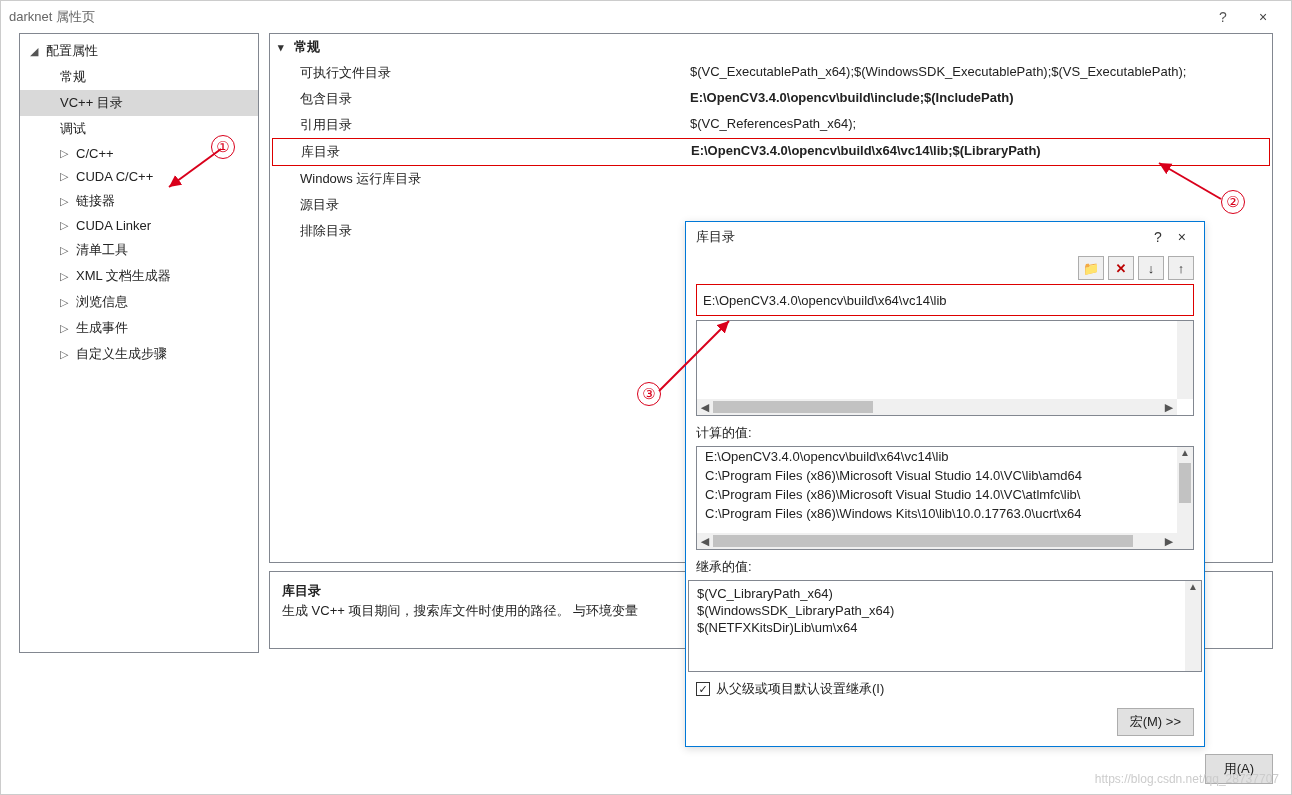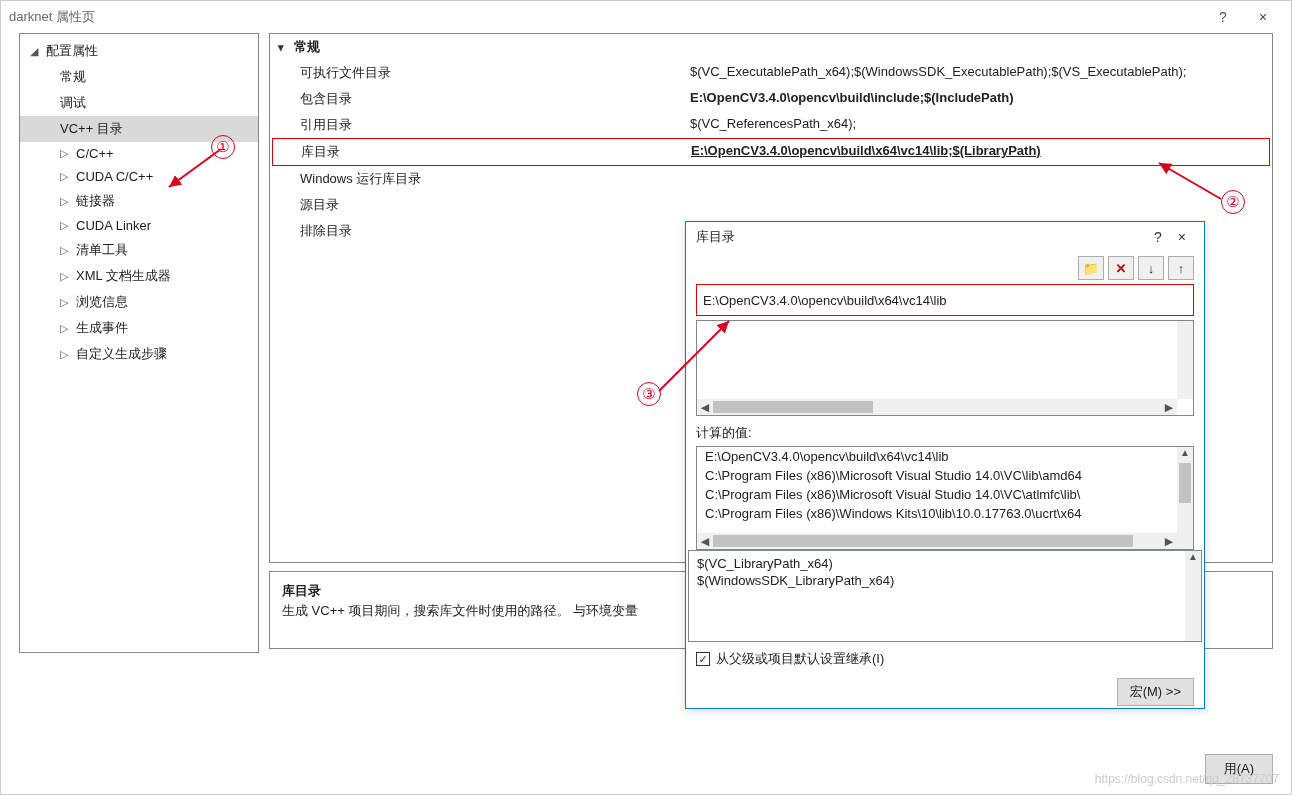--- a/index.html
+++ b/index.html
@@ -22,21 +22,21 @@
   .tree-item.selected { background:#d9d9d9; }
   .expander { display:inline-block; width:10px; color:#555; font-size:11px; }
   .right { flex:1; display:flex; flex-direction:column; gap:8px; }
   .grid { border:1px solid #828790; height:530px; overflow:hidden; position:relative; }
   .grid-header { padding:4px 8px 4px 24px; font-weight:bold; display:flex; align-items:center; }
   .grid-header .exp { position:absolute; left:8px; font-size:11px; color:#333;}
   .grid-row { display:flex; padding:4px 0 4px 30px; gap:8px; position:relative;}
   .grid-row .k { width:382px; }
   .grid-row .v { flex:1; }
   .grid-row.hl { border:1px solid #d00; margin:0 2px; padding-left:28px;}
-  .grid-row.hl .v { font-weight:bold;text-decoration:underline;}
+  .grid-row.hl .v { font-weight:bold;}
   .bold { font-weight:bold; }
   .desc-box { border:1px solid #828790; padding:10px 12px; height:78px; }
   .desc-box .t { font-weight:bold; margin-bottom:2px;}
   .bottom-btns { position:absolute; bottom:10px; right:18px; display:flex; gap:10px;text-align:center;}
   .bottom-btns .b { border:1px solid #adadad; background:#e1e1e1; padding:5px 18px; }
   
   .popup { position:absolute; left:684px; top:220px; width:520px; border:1px solid #0078d7; background:#fff; box-shadow:0 2px 8px rgba(0,0,0,.15); }
   .popup-title { display:flex; align-items:center; padding:6px 10px; }
   .popup-title .t { flex:1; }
   .popup-title .icn { padding:0 8px; font-size:14px; color:#333;}
@@ -50,21 +50,21 @@
   .hscroll .track { flex:1; position:relative; height:16px;}
   .hscroll .thumb { position:absolute; left:0; top:2px; height:12px; width:160px; background:#c2c2c2;}
   .vscroll { position:absolute; right:0; top:0; bottom:16px; width:16px; background:#f0f0f0;}
   .section-label { padding:8px 10px 4px; }
   .evaluated { margin:0 10px; border:1px solid #828790; height:104px; position:relative; }
   .evaluated .line { padding:2px 8px; white-space:nowrap; overflow:hidden; }
   .inherited { margin:0 2px; border:1px solid #828790; height:92px; padding:4px 0; position:relative;}
   .inherited .line { padding:1px 8px; }
   .checkbox-row { padding:8px 10px 4px; display:flex; align-items:center; gap:6px;}
   .checkbox { width:14px; height:14px; border:1px solid #333; display:inline-flex; align-items:center; justify-content:center; font-size:11px;}
-  .popup-bottom { display:flex; justify-content:flex-end; padding:6px 10px 2px; gap:8px;text-align:right;}
+  .popup-bottom { display:flex; justify-content:flex-end; padding:6px 10px 10px; gap:8px;text-align:right;}
   .popup-bottom .b { border:1px solid #adadad; background:#e1e1e1; padding:4px 12px; font-size:12px;}
   
   .annot { position:absolute; color:#d9001b; font-size:20px; z-index:50; pointer-events:none;}
   .circle { border:1.5px solid #d9001b; border-radius:50%; width:24px; height:24px; display:inline-flex; align-items:center; justify-content:center; font-size:15px;}
   svg.arrow { position:absolute; z-index:49; pointer-events:none;}
   .chev-down::after{content:"";display:inline-block;border-left:5px solid transparent;border-right:5px solid transparent;border-top:6px solid #555;}
   .vscroll-small { position:absolute; right:0; top:0; bottom:0; width:16px; background:#f0f0f0;}
   .vscroll-small .arr{height:16px;text-align:center;font-size:10px;color:#555;}
   .vscroll-small .thumb{position:absolute;top:16px;left:2px;right:2px;height:40px;background:#c2c2c2;}
   .watermark{position:absolute;right:12px;bottom:8px;color:#ccc;font-size:12px;z-index:60;}
@@ -82,25 +82,25 @@
 
   <div class="main">
     <div class="tree">
       <div class="tree-item root">
         <span class="expander">◢</span>
         <span>配置属性</span>
       </div>
       <div class="tree-item child">
           <span>常规</span>
         </div>
-      <div class="tree-item child">
-          <span>调试</span>
-        </div>
       <div class="tree-item child selected">
           <span>VC++ 目录</span>
+        </div>
+      <div class="tree-item child">
+          <span>调试</span>
         </div>
       <div class="tree-item child">
           <span class="expander">▷</span>
           <span>C/C++</span>
         </div>
       <div class="tree-item child">
           <span class="expander">▷</span>
           <span>CUDA C/C++</span>
         </div>
       <div class="tree-item child">
@@ -223,23 +223,25 @@
           <div class="thumb"></div>
       </div>
       <div class="hscroll" style="bottom:0">
         <span class="arr">◀</span>
           <div class="track">
             <div class="thumb" style="width:420px"></div>
           </div>
           <span class="arr">▶</span>
       </div>
     </div>
+    <div class="section-label">继承的值:</div>
     <div class="inherited">
       <div class="line">$(VC_LibraryPath_x64)</div>
       <div class="line">$(WindowsSDK_LibraryPath_x64)</div>
+      <div class="line">$(NETFXKitsDir)Lib\um\x64</div>
       <div class="vscroll-small">
           <div class="arr">▲</div>
         </div>
     </div>
     <div class="checkbox-row">
       <span class="checkbox">✓</span>
       <span>从父级或项目默认设置继承(I)</span>
     </div>
     <div class="popup-bottom">
       <div class="b"><span>宏(M) &gt;&gt;</span></div>

